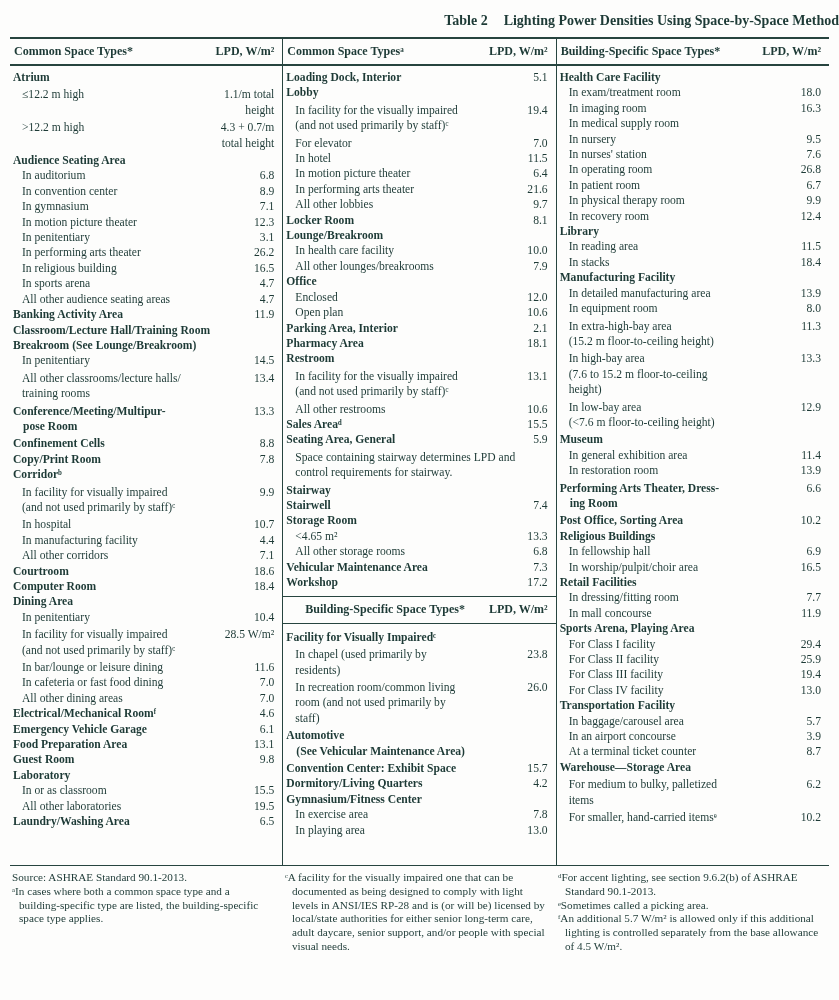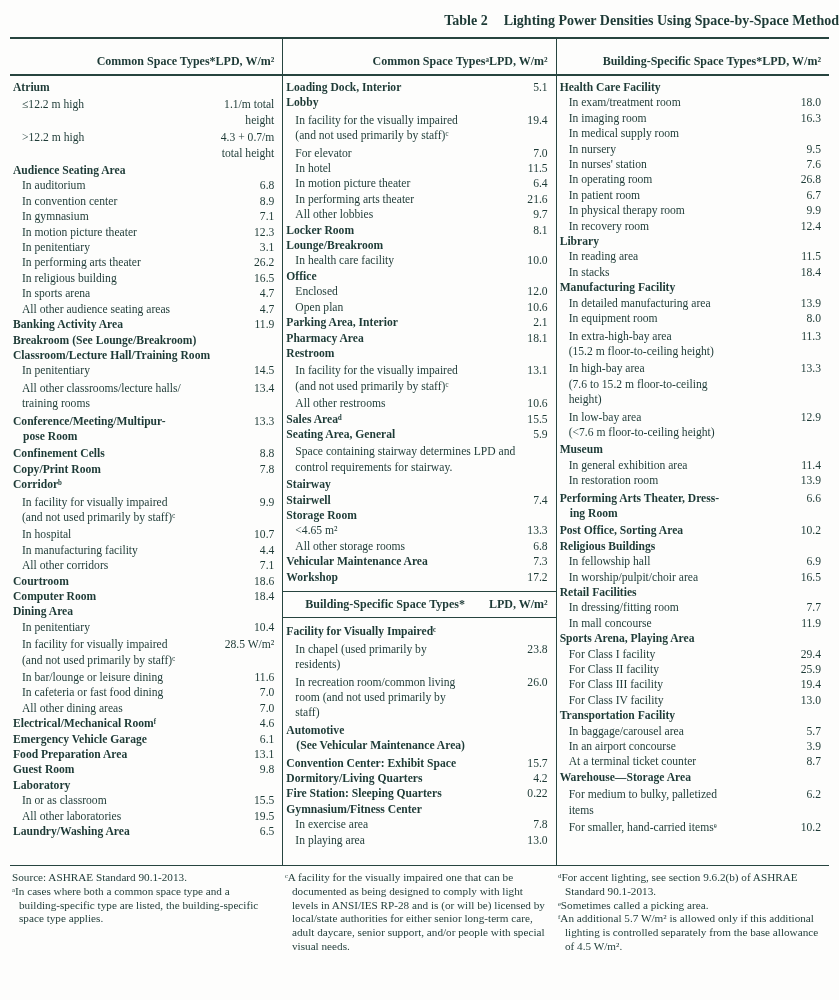--- a/index.html
+++ b/index.html
@@ -15,25 +15,24 @@
 
   .table {
     display:flex; margin:0 10px;
     border-top:2px solid #27443f;
     border-bottom:1.6px solid #27443f;
     height:826px;
   }
   .col { flex:1 1 0; min-width:0; display:flex; flex-direction:column; overflow:hidden; }
   .col.b-right { border-right:1.2px solid #27443f; }
   .col-header {
-    display:flex; justify-content:flex-end; align-items:flex-end;
+    display:flex; justify-content:space-between; align-items:flex-end;
     font-weight:bold; font-size:12px; line-height:15px;
     padding:5px 8px 5px 4px;
     border-bottom:2px solid #27443f;
-    margin-top:10px;
   }
   .col-body { flex:1; overflow:hidden; padding:4px 8px 0 3px; font-size:11.6px; line-height:15.4px; }
 
   .row { display:flex; align-items:flex-start; }
   .row .lab { flex:1 1 auto; min-width:0; white-space:pre-line; }
   .row .val { flex:0 0 auto; width:64px; text-align:right; white-space:pre-line; }
   .row.g .lab { font-weight:bold; padding-left:10px; text-indent:-10px; }
   .row.s .lab, .row.n .lab { padding-left:9px; }
   .row.ml { margin:2px 0; }
   .row.h {
@@ -110,24 +109,24 @@
         </div>
         <div class="row s">
           <span class="lab">All other audience seating areas</span>
           <span class="val">4.7</span>
         </div>
         <div class="row g">
           <span class="lab">Banking Activity Area</span>
           <span class="val">11.9</span>
         </div>
         <div class="row g">
+          <span class="lab">Classroom/Lecture Hall/Training Room</span>
+        </div>
+        <div class="row g">
           <span class="lab">Breakroom (See Lounge/Breakroom)</span>
-        </div>
-        <div class="row g">
-          <span class="lab">Classroom/Lecture Hall/Training Room</span>
         </div>
         <div class="row s">
           <span class="lab">In penitentiary</span>
           <span class="val">14.5</span>
         </div>
         <div class="row s ml">
           <span class="lab">All other classrooms/lecture halls/
 training rooms</span>
           <span class="val">13.4</span>
         </div>
@@ -271,20 +270,24 @@
           <span class="lab">Locker Room</span>
           <span class="val">8.1</span>
         </div>
         <div class="row g">
           <span class="lab">Lounge/Breakroom</span>
         </div>
         <div class="row s">
           <span class="lab">In health care facility</span>
           <span class="val">10.0</span>
         </div>
+        <div class="row s">
+          <span class="lab">All other lounges/breakrooms</span>
+          <span class="val">7.9</span>
+        </div>
         <div class="row g">
           <span class="lab">Office</span>
         </div>
         <div class="row s">
           <span class="lab">Enclosed</span>
           <span class="val">12.0</span>
         </div>
         <div class="row s">
           <span class="lab">Open plan</span>
           <span class="val">10.6</span>
@@ -369,24 +372,20 @@
           <span class="lab">Automotive
 (See Vehicular Maintenance Area)</span>
         </div>
         <div class="row g">
           <span class="lab">Convention Center: Exhibit Space</span>
           <span class="val">15.7</span>
         </div>
         <div class="row g">
           <span class="lab">Dormitory/Living Quarters</span>
           <span class="val">4.2</span>
-        </div>
-        <div class="row g">
-          <span class="lab">Fire Station: Sleeping Quarters</span>
-          <span class="val">0.22</span>
         </div>
         <div class="row g">
           <span class="lab">Gymnasium/Fitness Center</span>
         </div>
         <div class="row s">
           <span class="lab">In exercise area</span>
           <span class="val">7.8</span>
         </div>
         <div class="row s">
           <span class="lab">In playing area</span>

